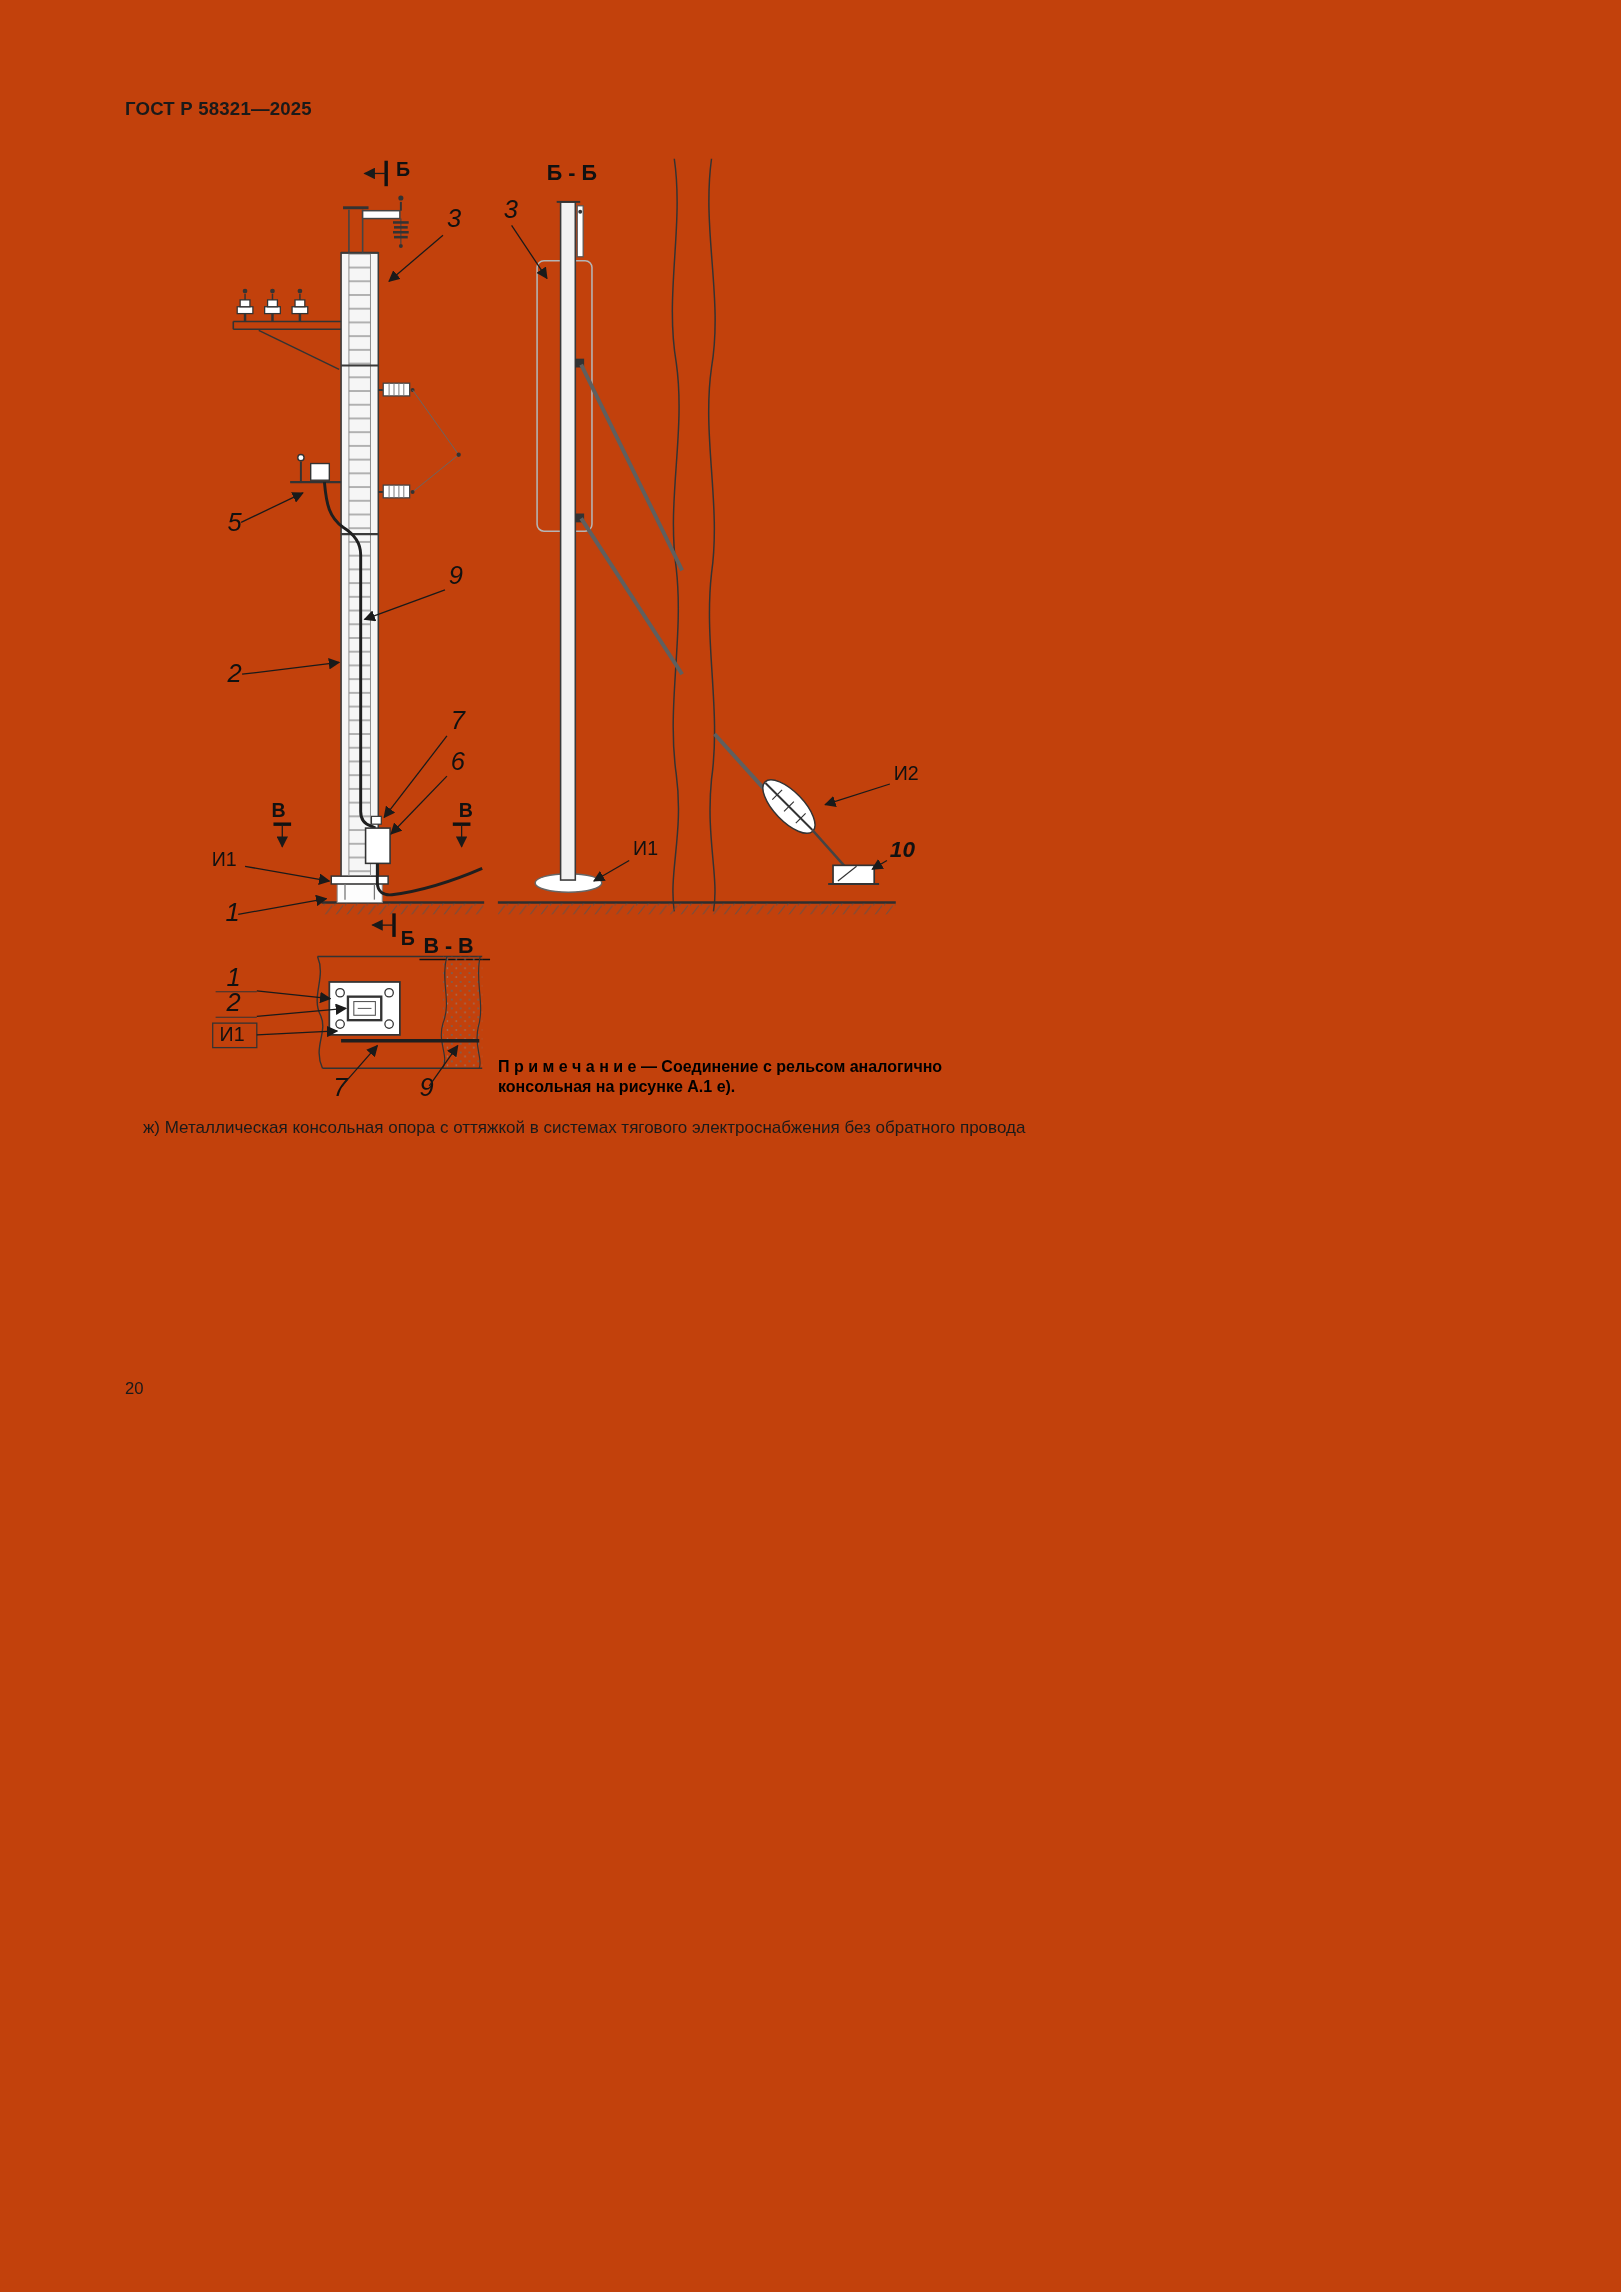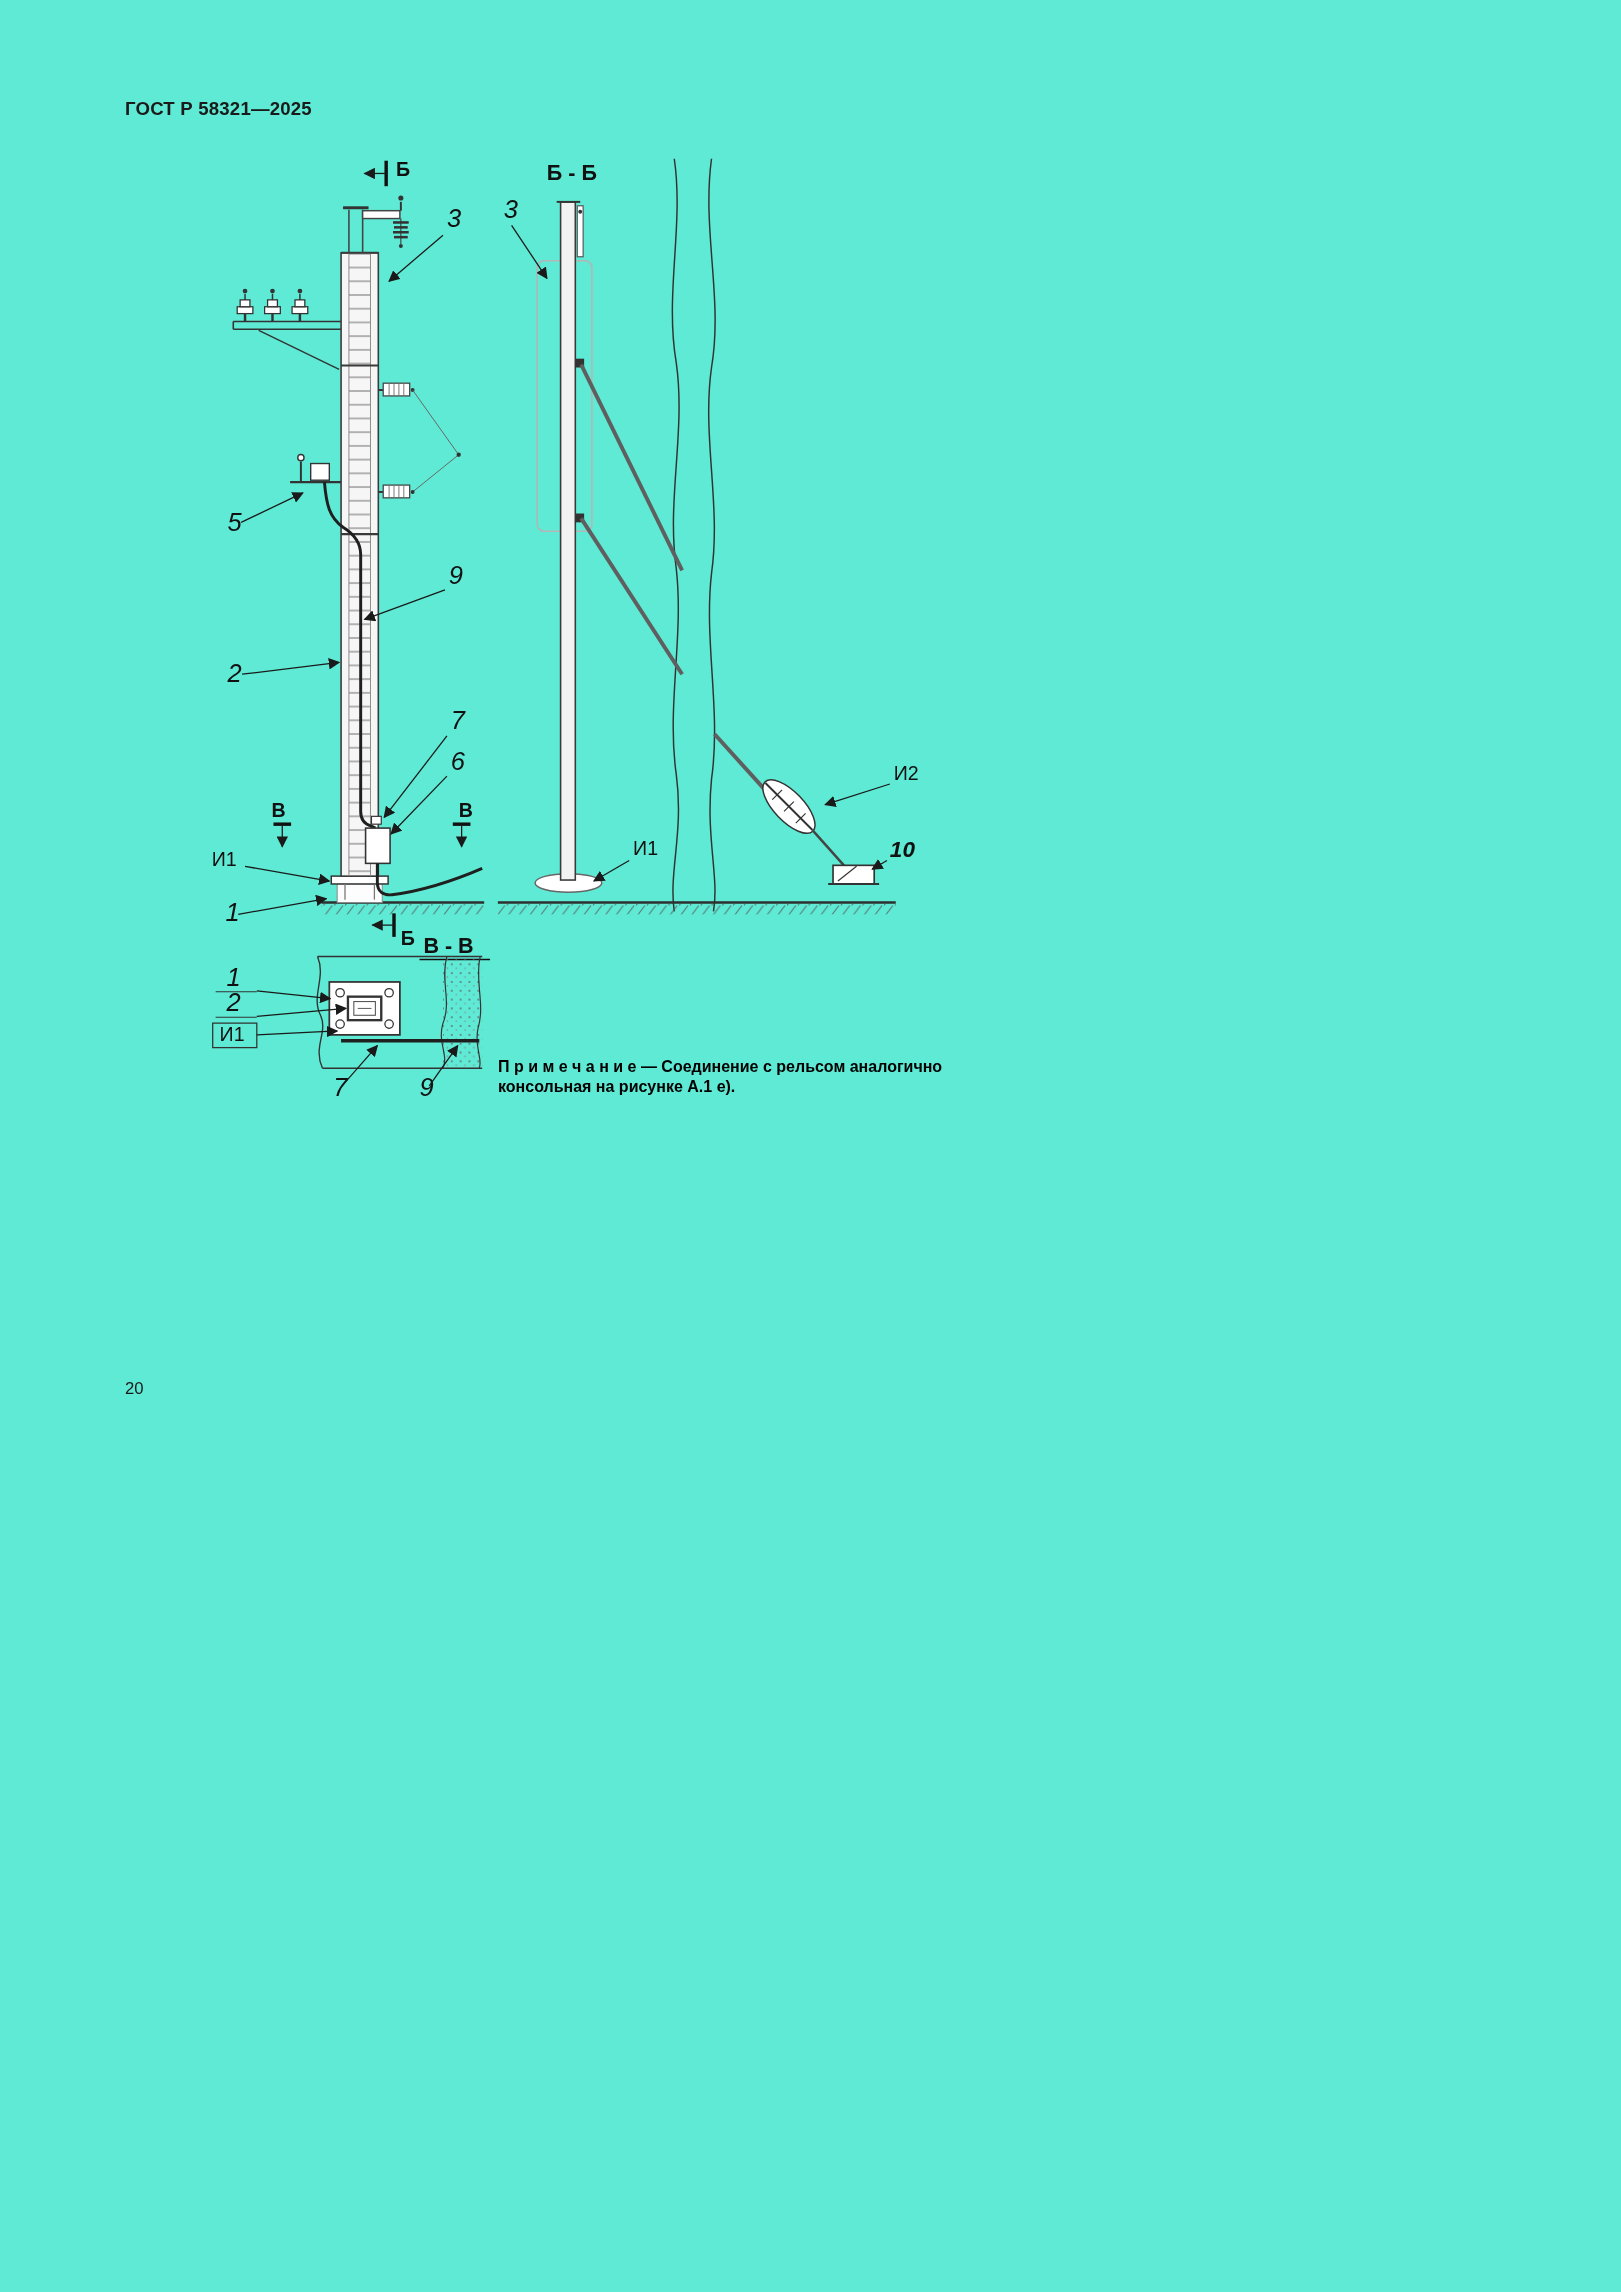--- a/index.html
+++ b/index.html
@@ -1,17 +1,17 @@
 <!DOCTYPE html>
 <html><head>
 <meta charset="utf-8">
 <style>
   html,body{margin:0;padding:0;background:#e8e8e8;}
   .page{
-    position:relative;width:1621px;height:2293px;background:#5eead4;
+    position:relative;width:1621px;height:2293px;background:#c2410c;
     font-family:"Liberation Sans","DejaVu Sans",sans-serif;color:#1a1a1a;overflow:hidden;
   }
   .header{position:absolute;left:125px;top:98px;font-size:18.6px;font-weight:bold;letter-spacing:0.2px;}
   .caption{position:absolute;left:143px;top:1118px;font-size:17px;width:1441px;}
   .note{position:absolute;left:498px;top:1057px;font-size:16px;font-weight:bold;line-height:1.25;width:627px;color:#000;}
   .note span{display:block;}
   .pagenum{position:absolute;left:125px;top:1379px;font-size:16.7px;}
   svg.figure{position:absolute;left:0;top:0;}
   .co{font:italic 26px "Liberation Sans",sans-serif;fill:#111;}
   .co-b{font:italic bold 23px "Liberation Sans",sans-serif;fill:#111;}
@@ -290,17 +290,18 @@
         <line x1="438" y1="1108" x2="467" y2="1067" class="ld"></line>
       </g>
     </g>
   </svg>
 
   <div class="note">
     <span>П р и м е ч а н и е — Соединение с рельсом аналогично</span>
     <span>консольная на рисунке А.1 е).</span>
   </div>
 
+  <div class="caption">ж) Металлическая консольная опора с оттяжкой в системах тягового электроснабжения без обратного провода</div>
 
   <div class="pagenum">20</div>
 
 </div>
 
 
 </body></html>

